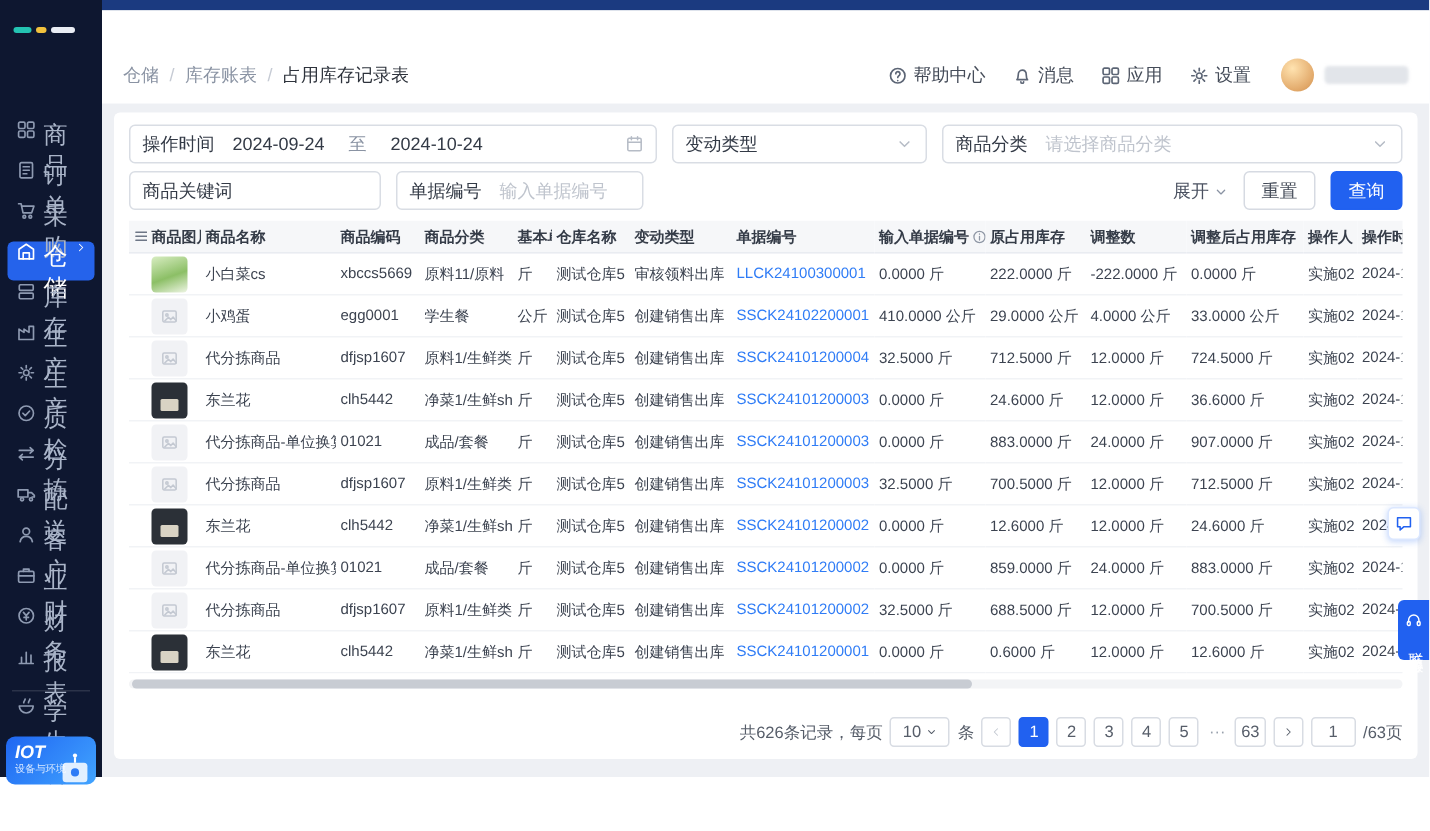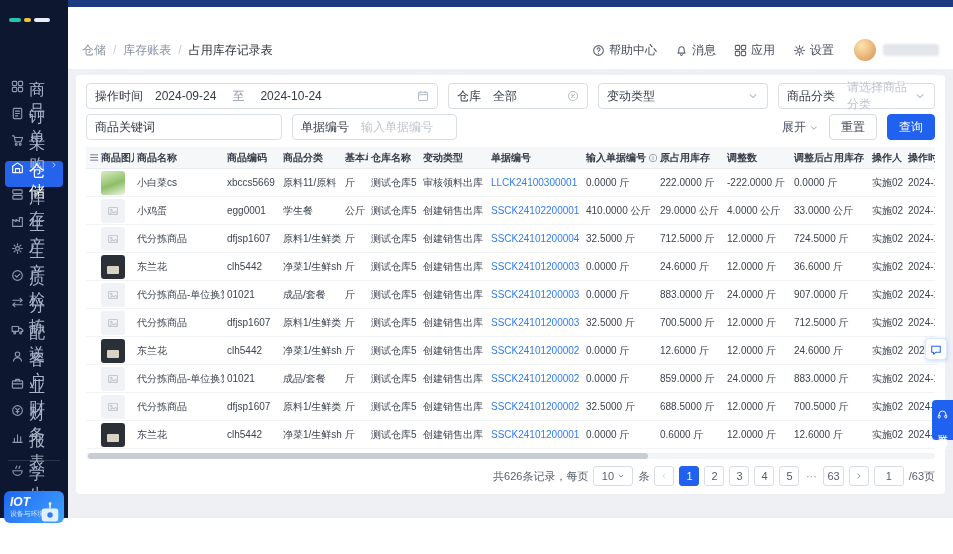--- a/index.html
+++ b/index.html
@@ -12,51 +12,51 @@
 .logo{height:40px;display:flex;align-items:center;gap:3px;padding-left:9px;flex:none}
 .logo i{display:block;height:4px;border-radius:2px}
 .d1{width:12px;background:#24c3b2}.d2{width:7px;background:#f2c23d}.d3{width:16px;background:#e9edf4}
 .menu{margin-top:40px}
 .mi{height:26px;margin:0 5px 1px;padding:0 6px;border-radius:4px;display:flex;align-items:flex-start;gap:5px;font-size:16px;color:#a9b4c8;cursor:pointer}
 .mi .ic{width:13px;height:13px;color:#8e9ab1}
 .mi.active{background:#2563eb;color:#fff}
 .mi.active .ic{color:#fff}
 .mi .arr{width:8px;height:8px;margin-left:auto;color:#cfe0ff}
 .sepline{height:1px;background:rgba(255,255,255,.12);margin:3px 8px}
-.iot{margin:auto 4px 4px;background:linear-gradient(135deg,#1f66f2,#41a4ff);border-radius:6px;padding:4px 6px;display:flex;align-items:center;color:#fff;position:relative;overflow:hidden;height:32px;flex:none;cursor:pointer}
+.iot{margin:auto 4px 4px;background:linear-gradient(135deg,#1f66f2,#41a4ff);border-radius:6px;padding:4px 6px;display:flex;align-items:flex-start;color:#fff;position:relative;overflow:hidden;height:32px;flex:none;cursor:pointer}
 .iot-t{font-size:12px;font-weight:bold;font-style:italic;line-height:12px}
 .iot-s{font-size:8px;color:#d8e8ff;transform:scale(.85);transform-origin:left;white-space:nowrap}
 .iot-art{position:absolute;right:1px;bottom:-2px;width:26px;height:26px}
 
 .main{position:absolute;left:68px;top:7px;width:885px;height:511px;background:#eef0f4;display:flex;flex-direction:column}
 .topbar{background:#fff;height:62px;flex:none;display:flex;align-items:center;padding:24px 14px 0}
 .crumbs{display:flex;align-items:center;font-size:12px}
 .citem{color:#8a93a3;cursor:pointer}
 .citem.last{color:#2e333c;cursor:default}
 .csep{margin:0 7px;color:#c6cbd4}
 .hactions{margin-left:auto;display:flex;align-items:center;gap:18px}
 .hact{display:flex;align-items:center;gap:4px;font-size:12px;color:#454c59;cursor:pointer}
 .hact .ic{width:13px;height:13px;color:#5c6575}
 .userbox{display:flex;align-items:center;gap:7px;margin-left:20px;cursor:pointer}
 .avatar{width:22px;height:22px;border-radius:50%;background:radial-gradient(circle at 35% 30%,#ffe3b0,#e2a96a 70%,#c98d4e)}
 .uname{width:56px;height:12px;border-radius:3px;background:#e2e5ea;filter:blur(1.2px)}
 
-.content{flex:1;padding:6px 8px 24px;display:flex}
+.content{flex:1;padding:6px 8px 12px;display:flex}
 .card{background:#fff;border-radius:4px;flex:1;display:flex;flex-direction:column;padding:8px 10px 6px;overflow:hidden}
 .frow{display:flex;align-items:center;gap:10px;margin-bottom:5px;flex:none}
 .frow.second{margin-bottom:7px}
 .ctl{height:26px;border:1px solid #d9dde4;border-radius:4px;background:#fff;display:flex;align-items:center;padding:0 8px;font-size:12px;cursor:pointer}
 .lbl{color:#333a46;flex:none}
 .val{color:#333a46}
 .ph{color:#bfc4cd}
 .ml12{margin-left:12px}
 .dsep{color:#8a93a3;margin:0 16px}
 .sfx{margin-left:auto;display:inline-flex;color:#b6bcc6}
 .sfx .ic{width:12px;height:12px}
-.w-date{width:352px}.w-wh{width:140px}.w-ct{width:170px}.w-cat{flex:1}.w-kw{width:196px}.w-dn{width:165px}
+.w-date{width:352px}.w-wh{width:140px}.w-ct{width:170px}.w-cat{flex:1}.w-kw{width:168px}.w-dn{width:165px}
 .spacer{flex:1}
 .expand{display:flex;align-items:center;gap:3px;font-size:12px;color:#4a5160;cursor:pointer}
 .expand .ic{width:10px;height:10px;color:#8a93a3}
 .btn{height:26px;padding:0 11px;border-radius:4px;border:1px solid #d6dae2;background:#fff;color:#434a57;font-size:12px;cursor:pointer;font-family:inherit}
 .btn.primary{background:#2161f0;border-color:#2161f0;color:#fff}
 
 .tablewrap{flex:none;overflow:hidden}
 table{border-collapse:separate;border-spacing:0;table-layout:fixed;width:869px}
 th{background:#f6f7f9;height:22px;padding:0 3px;font-size:10px;font-weight:bold;color:#353c48;text-align:left;white-space:nowrap;overflow:hidden;border-bottom:1px solid #e9ecf1}
 .thwrap{display:inline-flex;align-items:center;gap:2px}
@@ -282,30 +282,20 @@
             <span class="val ml12">2024-09-24</span>
             <span class="dsep">至</span>
             <span class="val">2024-10-24</span>
             <span class="sfx">
                 <svg viewBox="0 0 14 14" class="ic">
                   <rect x="1.8" y="2.6" width="10.4" height="9.6" rx="1"></rect>
                   <path d="M1.8 5.6h10.4M4.6 1.4v2.2M9.4 1.4v2.2"></path>
                 </svg>
               </span>
           </div>
-          <div class="ctl w-wh">
-            <span class="lbl">仓库</span>
-            <span class="val ml12">全部</span>
-            <span class="sfx">
-                <svg viewBox="0 0 14 14" class="ic">
-                  <circle cx="7" cy="7" r="5.2"></circle>
-                  <path d="M5.2 5.2l3.6 3.6M8.8 5.2L5.2 8.8"></path>
-                </svg>
-              </span>
-          </div>
           <div class="ctl w-ct">
             <span class="lbl">变动类型</span>
             <span class="sfx">
                 <svg viewBox="0 0 14 14" class="ic">
                   <path d="M3.6 5.4L7 8.8l3.4-3.4"></path>
                 </svg>
               </span>
           </div>
           <div class="ctl w-cat">
             <span class="lbl">商品分类</span>

